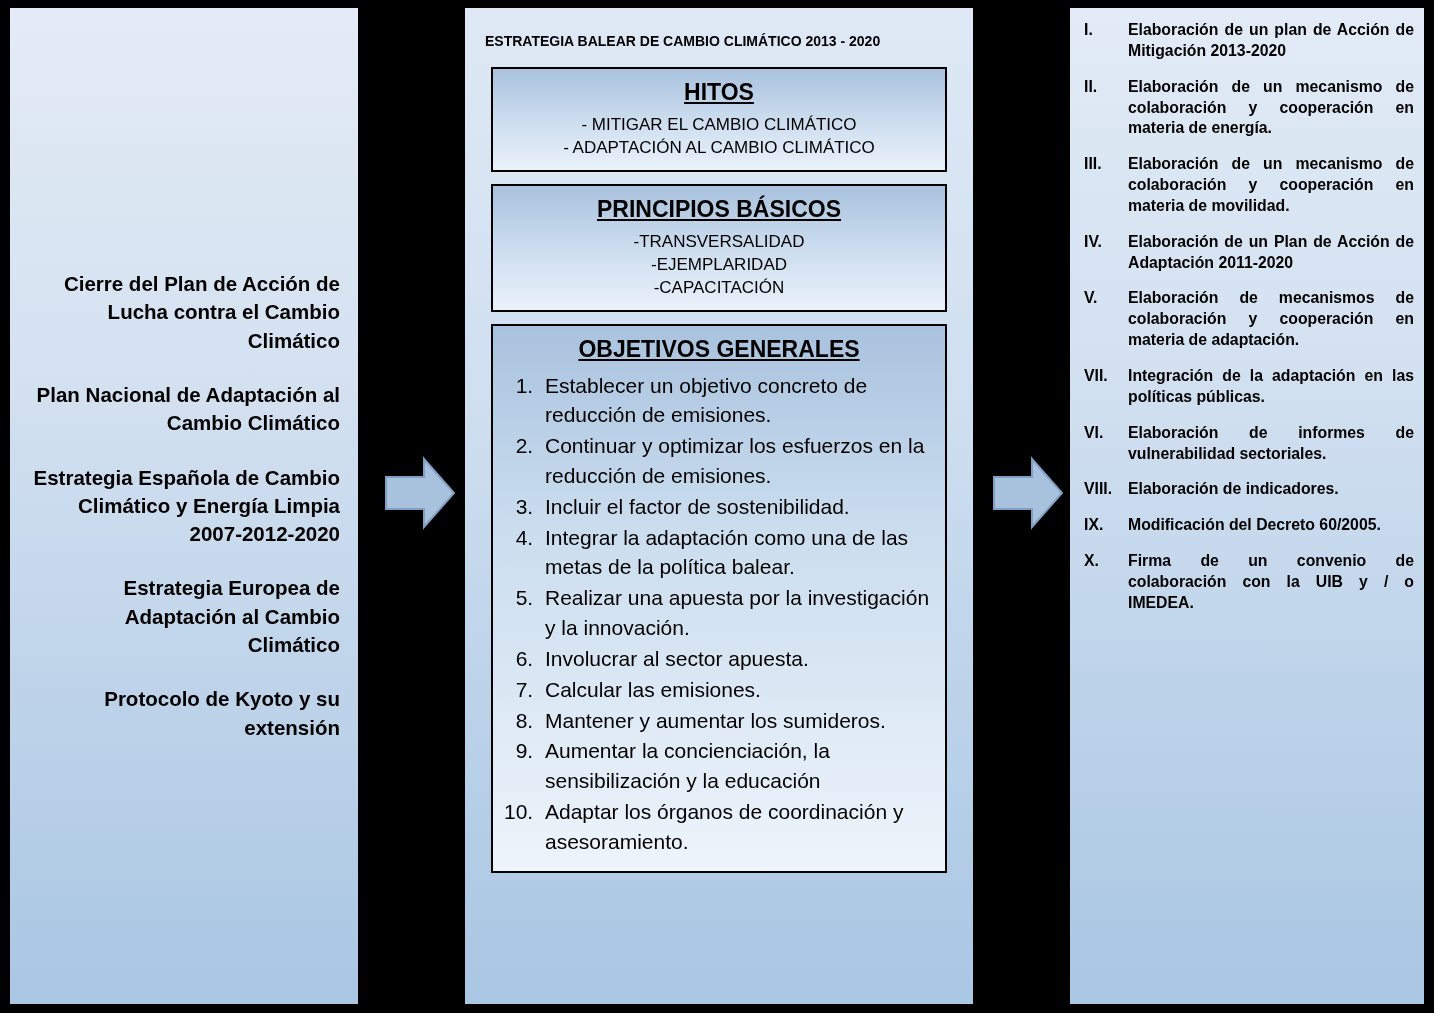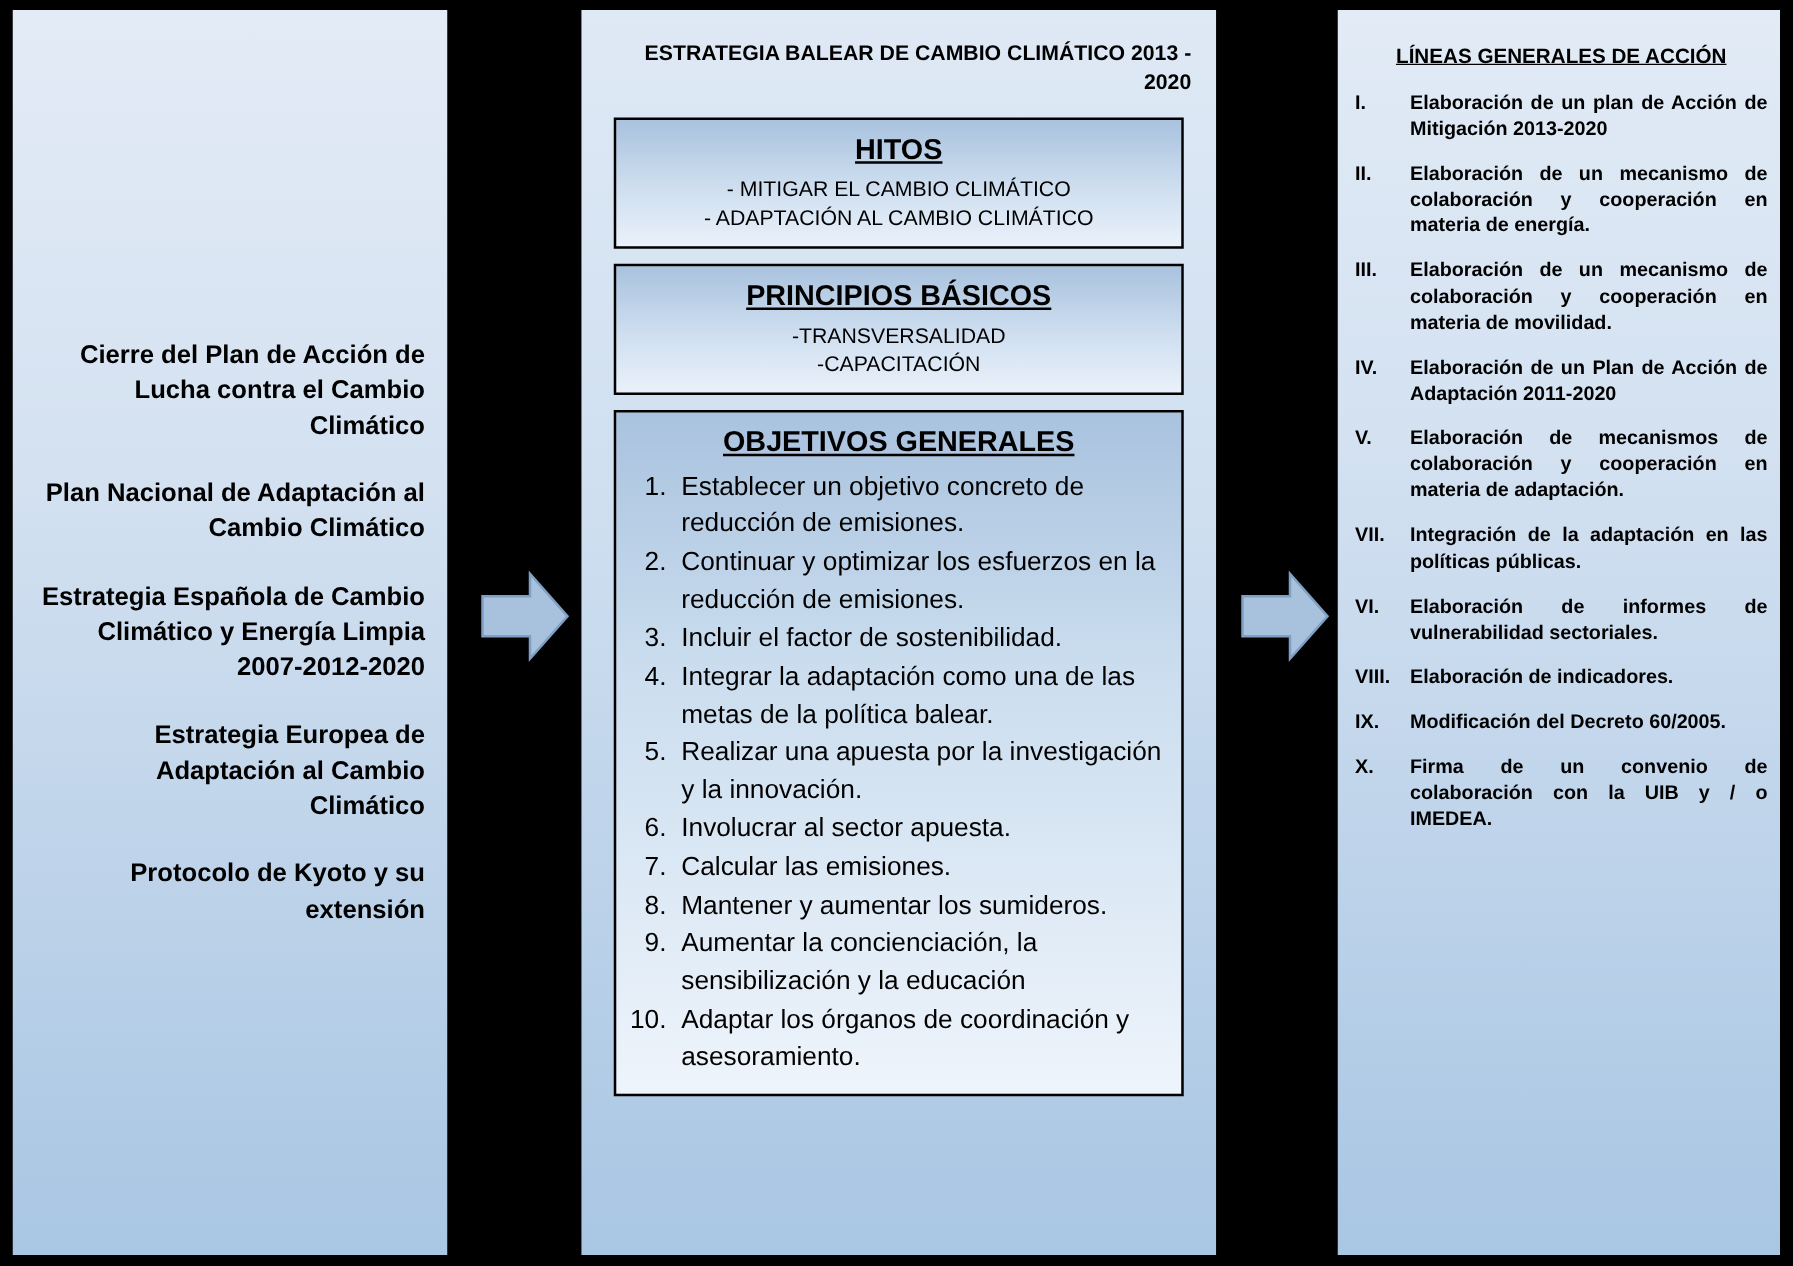--- a/index.html
+++ b/index.html
@@ -55,23 +55,23 @@
   
   #center-panel {
     left: 463px;
     top: 6px;
     width: 512px;
     height: 1000px;
     background: linear-gradient(to bottom, #dfe9f5 0%, #cfdff0 40%, #a9c6e3 100%);
     padding: 14px 16px 10px 16px;
   }
   #center-title {
-    text-align: right;
-    font-weight: bold;
-    font-size: 17px;
+    text-align: left;
+    font-weight: bold;
+    font-size: 14px;
     line-height: 1.35;
     margin: 10px 4px 16px 4px;
   }
 
   .subbox {
     border: 2px solid #000;
     box-sizing: border-box;
     margin: 0 10px 12px 10px;
     padding: 8px 8px 10px 8px;
     background: linear-gradient(to bottom, #a9c2de 0%, #cfdff0 55%, #eaf1fa 100%);
@@ -174,20 +174,21 @@
 
     <div class="subbox">
       <h3>HITOS</h3>
       <div class="line">- MITIGAR EL CAMBIO CLIMÁTICO</div>
       <div class="line">- ADAPTACIÓN AL CAMBIO CLIMÁTICO</div>
     </div>
 
     <div class="subbox">
       <h3>PRINCIPIOS BÁSICOS</h3>
       <div class="line">-TRANSVERSALIDAD</div>
+      <div class="line">-EJEMPLARIDAD</div>
       <div class="line">-CAPACITACIÓN</div>
     </div>
 
     <div class="subbox" id="objetivos-box">
       <h3>OBJETIVOS GENERALES</h3>
       <ol>
         <li>Establecer un objetivo concreto de reducción de emisiones.</li>
         <li>Continuar y optimizar los esfuerzos en la reducción de emisiones.</li>
         <li>Incluir el factor de sostenibilidad.</li>
         <li>Integrar la adaptación como una de las metas de la política balear.</li>
@@ -201,21 +202,20 @@
     </div>
   </div>
 
   <div class="arrow" style="left:992px; top:455px;">
     <svg width="72" height="76" viewBox="0 0 72 76" xmlns="http://www.w3.org/2000/svg">
       <polygon points="2,22 40,22 40,4 70,38 40,72 40,54 2,54" fill="#a8c1dd" stroke="#7f9fc4" stroke-width="2"></polygon>
     </svg>
   </div>
 
   <div class="panel" id="right-panel">
-    <div id="right-title">LÍNEAS GENERALES DE ACCIÓN</div>
     <div class="roman-list">
 
       <div class="roman-item">
         <span class="num">I.</span>
         <span class="txt">Elaboración de un plan de Acción de Mitigación 2013-2020</span>
       </div>
       <div class="roman-item">
         <span class="num">II.</span>
         <span class="txt">Elaboración de un mecanismo de colaboración y cooperación en materia de energía.</span>
       </div>

